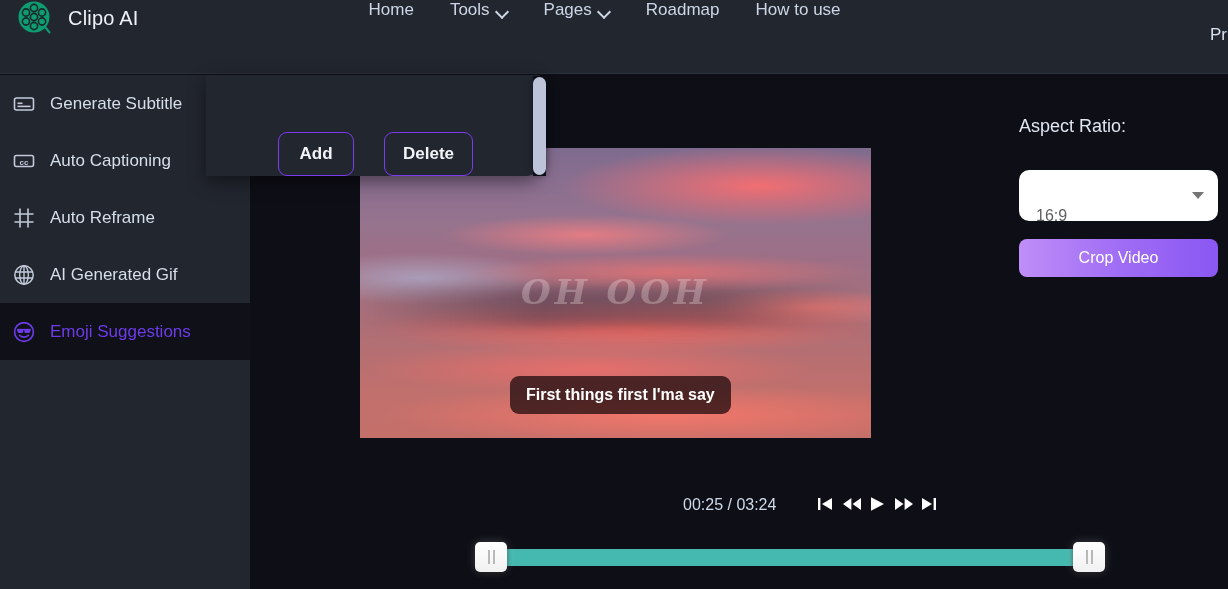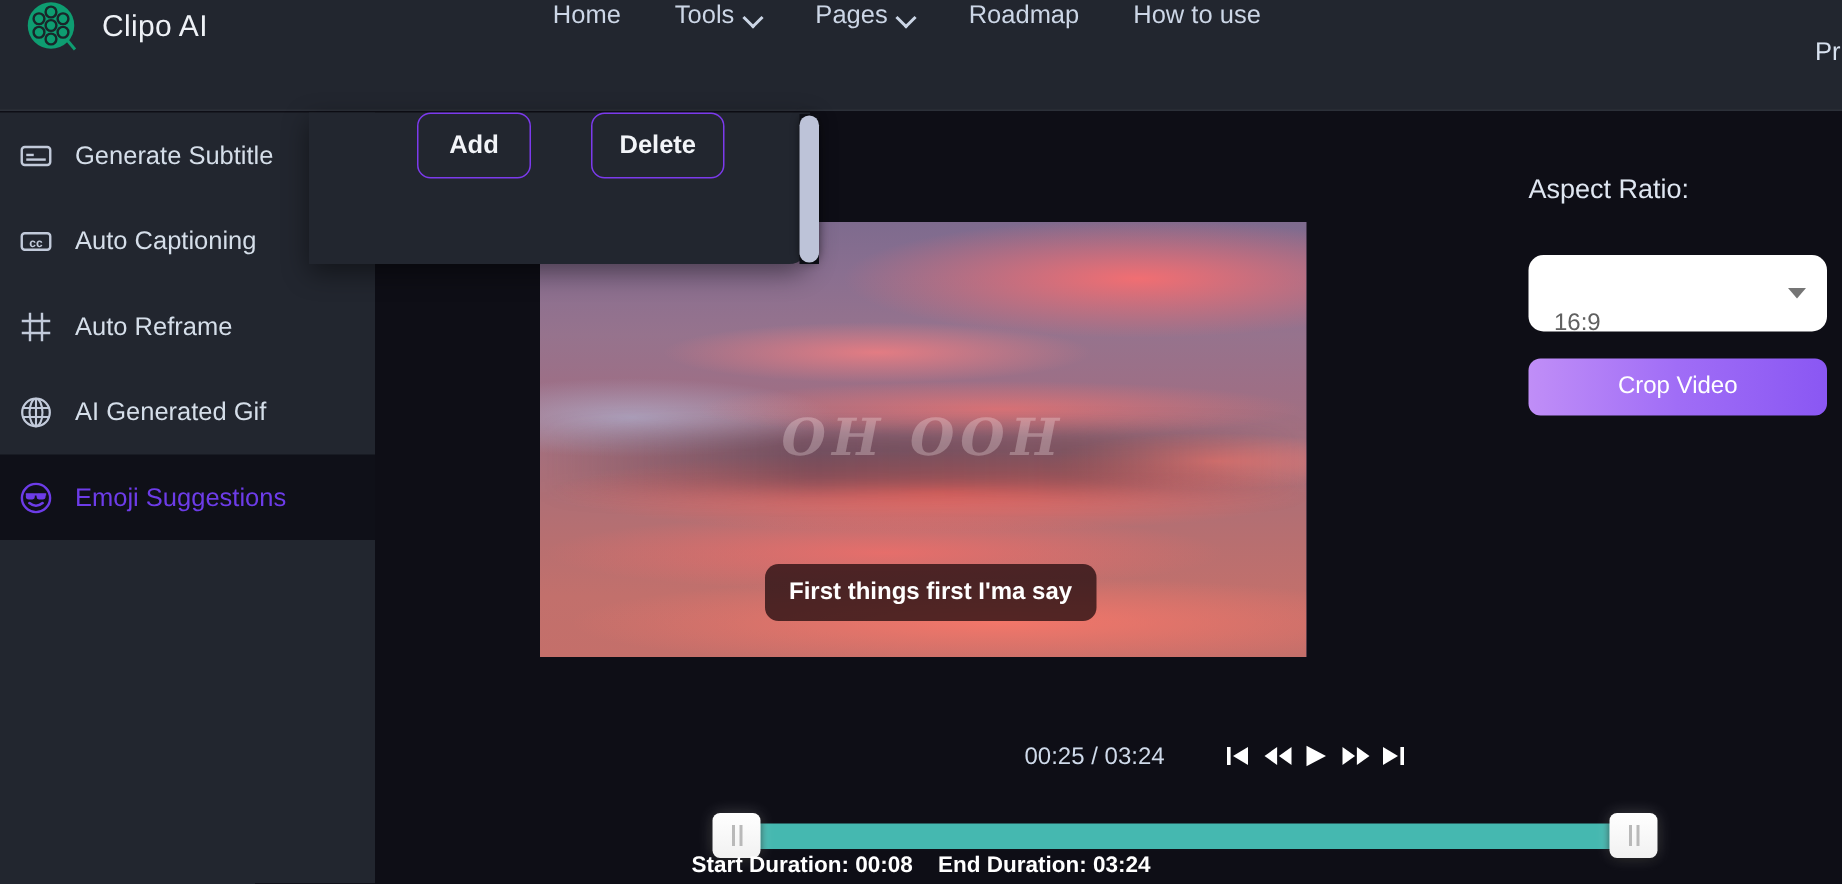--- a/index.html
+++ b/index.html
@@ -62,21 +62,21 @@
   .side-item.active .label { color: #6d3ce8; }
   .side-icon { width: 24px; height: 24px; flex: 0 0 24px; position: relative; }
 
   
   .emoji-panel {
     position: absolute; left: 206px; top: 75px;
     width: 334px; height: 101px;
     background: #22262f;
     border-bottom-right-radius: 14px;
     box-shadow: 0 6px 18px rgba(0,0,0,.45);
-    display: flex; align-items: flex-start; gap: 40px;
+    display: flex; align-items: flex-end; gap: 30px;
     padding-left: 72px;
   }
   .pbtn {
     min-width: 76px; height: 44px; padding: 0 18px;
     background: #22262f; border: 1.5px solid #7c3aed; border-radius: 9px;
     color: #f2f4f8; font-size: 17px; font-weight: bold;
     font-family: "Liberation Sans", sans-serif; cursor: pointer;
   }
   .panel-scrollbar {
     position: absolute; left: 533px; top: 76px;
@@ -380,19 +380,14 @@
         <i></i>
         <i></i>
       </span>
   </div>
   <div class="trim-handle right">
     <span class="grip">
         <i></i>
         <i></i>
       </span>
   </div>
-  <div class="duration-row">
-    <span>Start Duration: 00:08</span>
-    <span class="dur-gap"></span>
-    <span>End Duration: 03:24</span>
-  </div>
 
 </div>
 
 </body></html>

